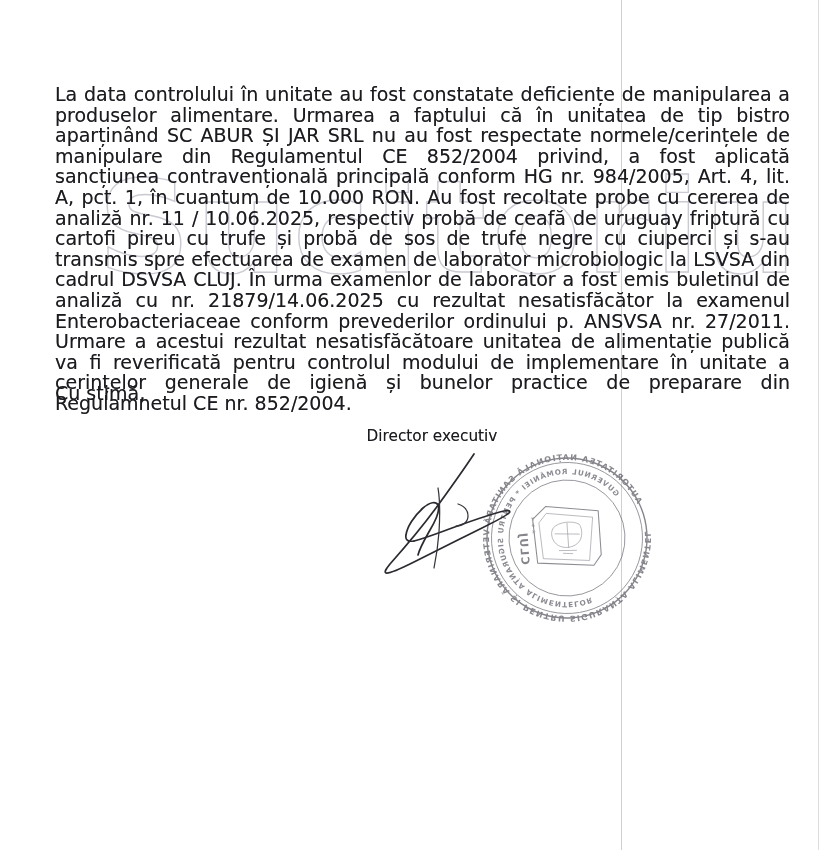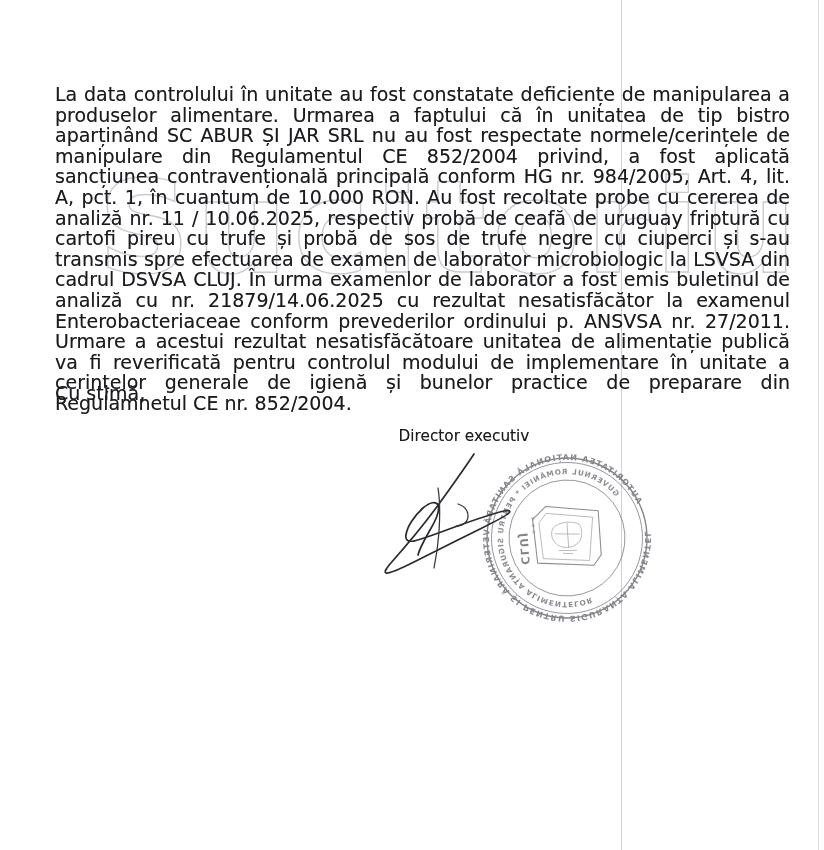--- a/index.html
+++ b/index.html
@@ -80,21 +80,21 @@
     font-size: 19px;
     line-height: 20.6px;
     color: #1b1b1f;
     z-index: 3;
     text-shadow: 0 0 .45px rgba(40,40,45,.5);
   }
 
   
   .sign-block {
     position: absolute;
-    left: 364px;
+    left: 332px;
     top: 427px;
     width: 200px;
     text-align: center;
     z-index: 3;
   }
   .sign-line {
     font-size: 15.3px;
     line-height: 19.5px;
     color: #1b1b1f;
     text-shadow: 0 0 .45px rgba(40,40,45,.5);

